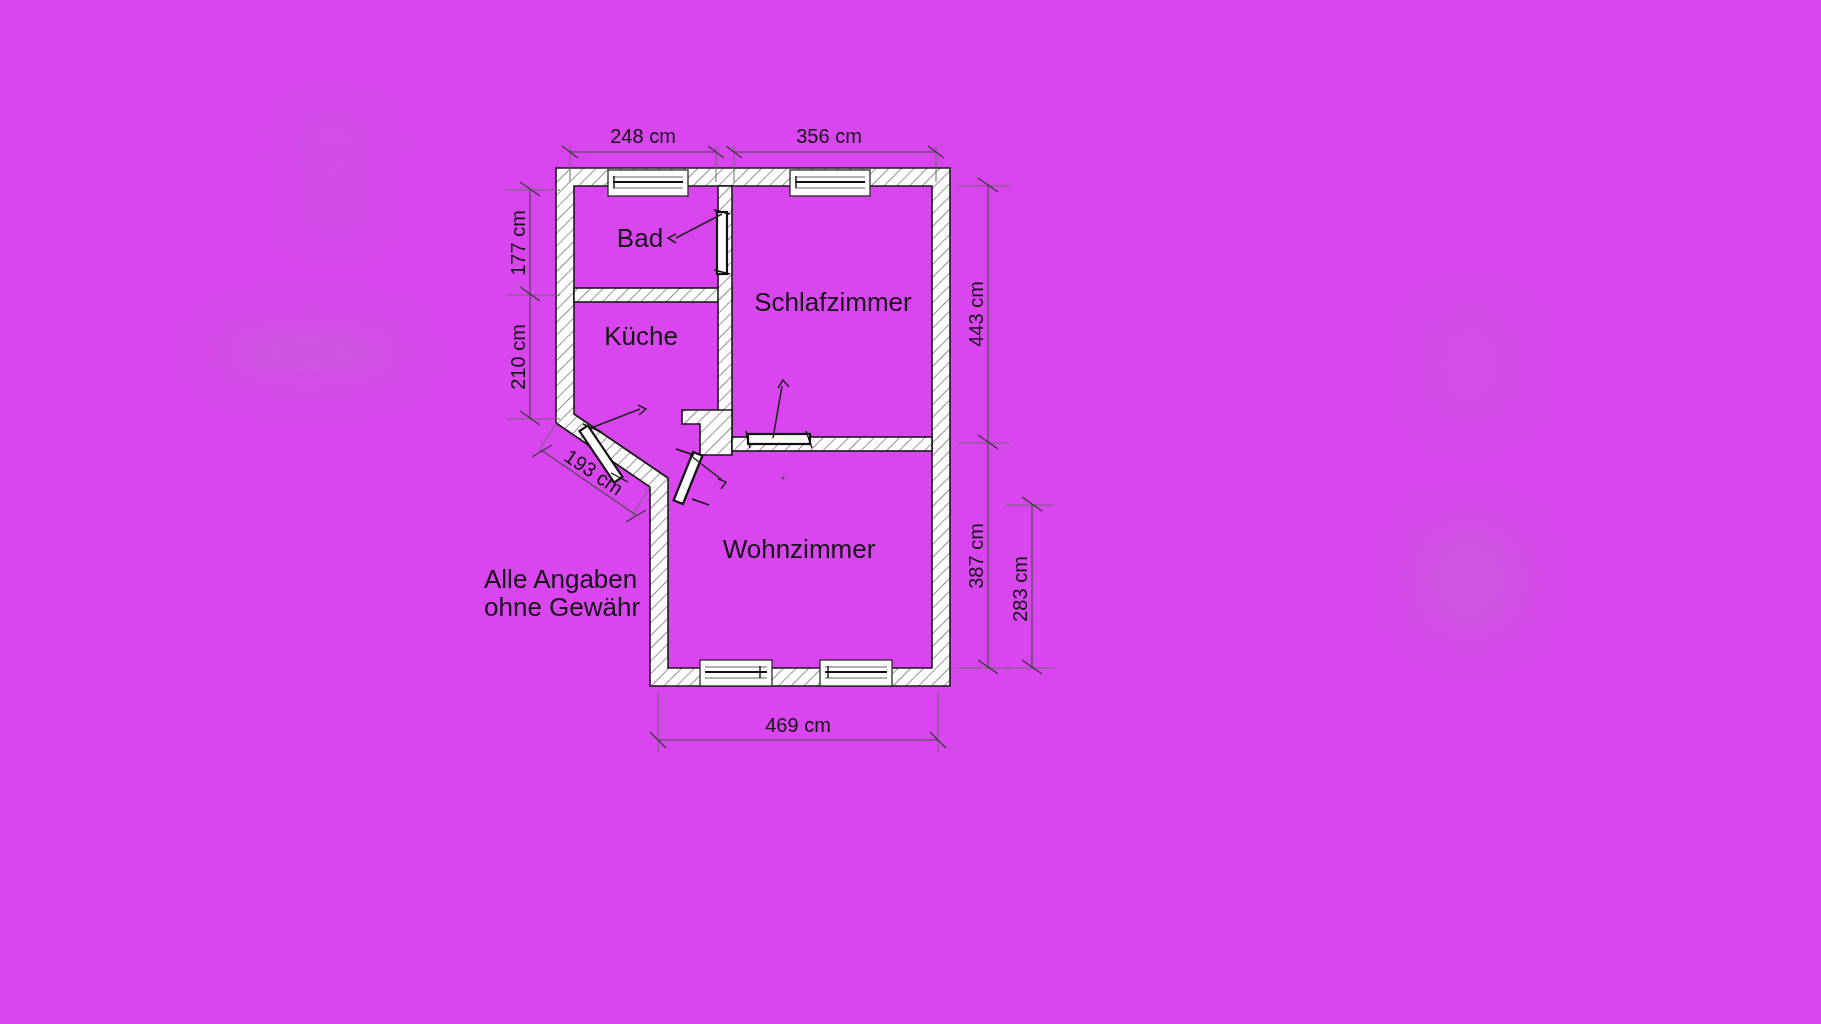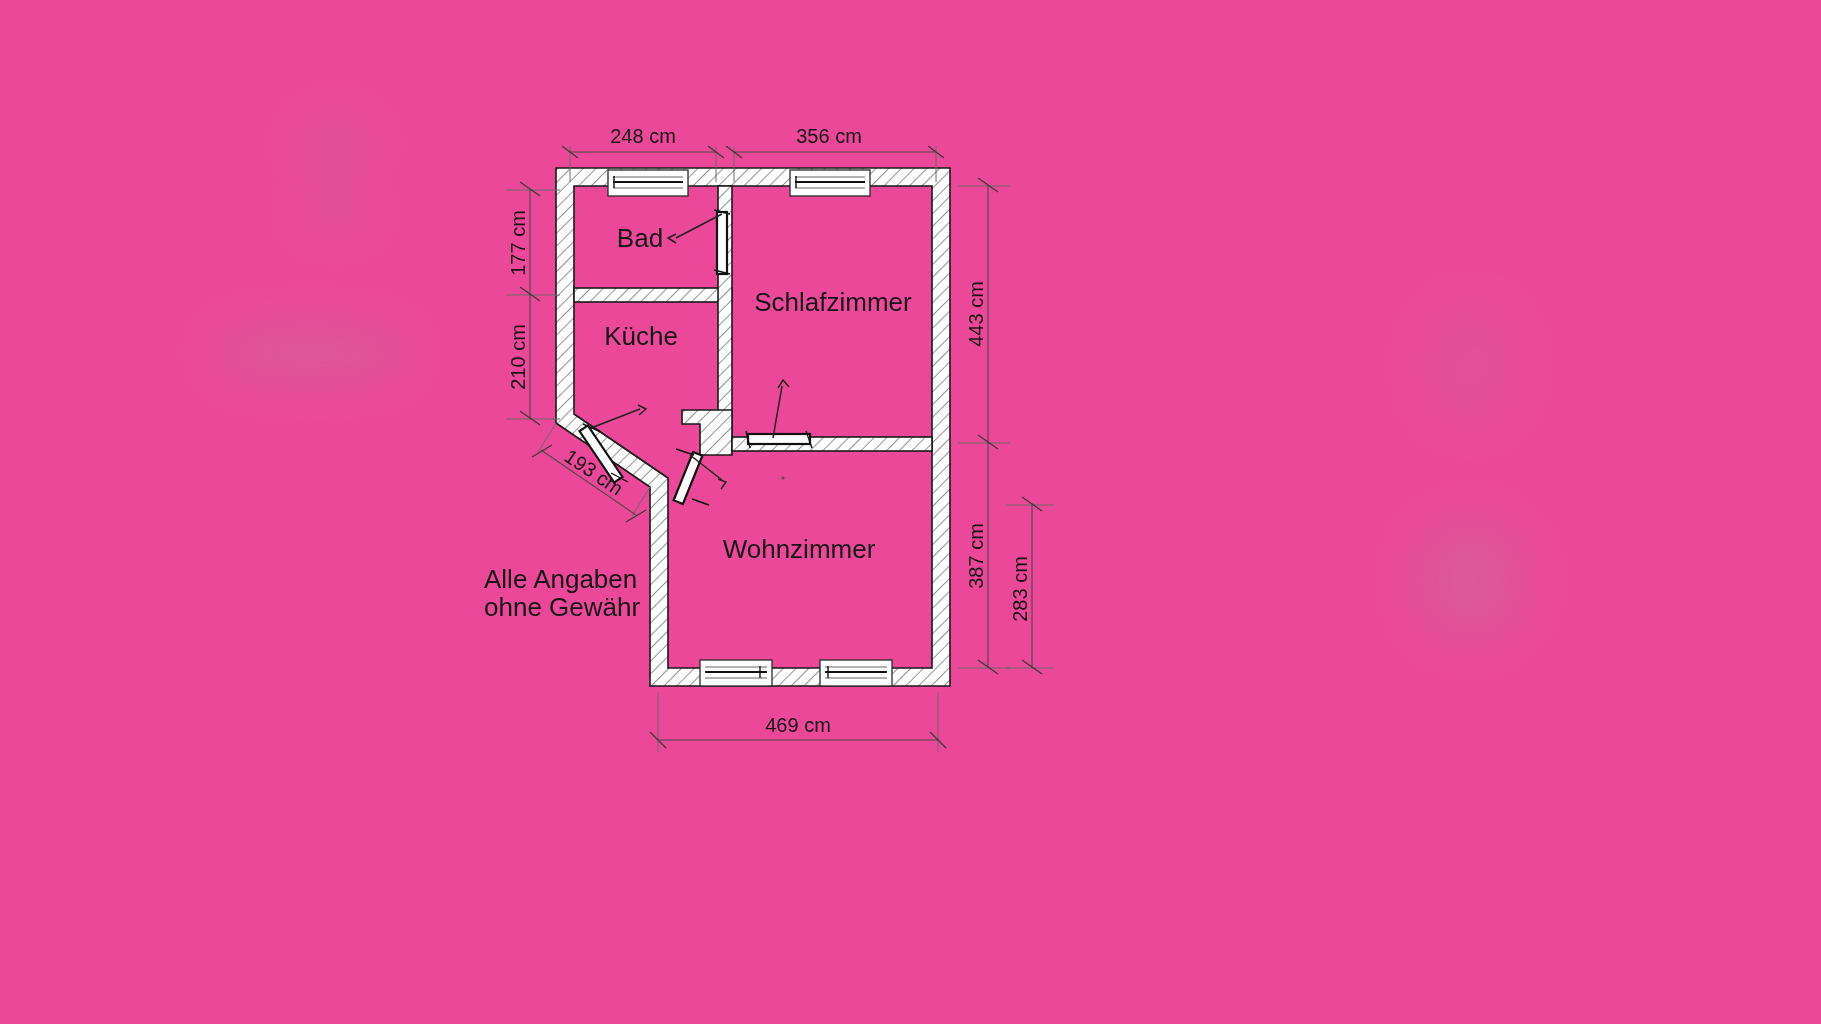--- a/index.html
+++ b/index.html
@@ -10,21 +10,21 @@
   body {
     width: 1821px;
     height: 1024px;
     overflow: hidden;
     font-family: "Liberation Sans", sans-serif;
     position: relative;
   }
   #stage {
     position: absolute;
     inset: 0;
-    background: #ec4899;
+    background: #d946ef;
   }
   .bg-blob {
     position: absolute;
     border-radius: 40%;
     background: #9a9a9a;
     filter: blur(26px);
     pointer-events: none;
   }
   svg#plan {
     position: absolute;

